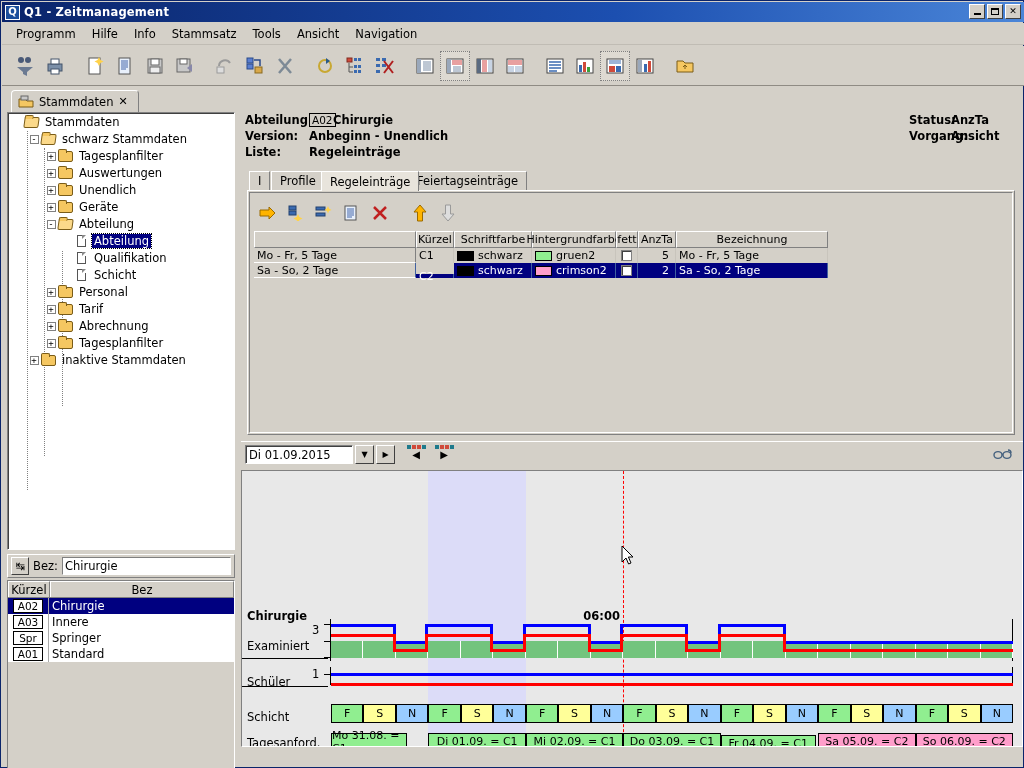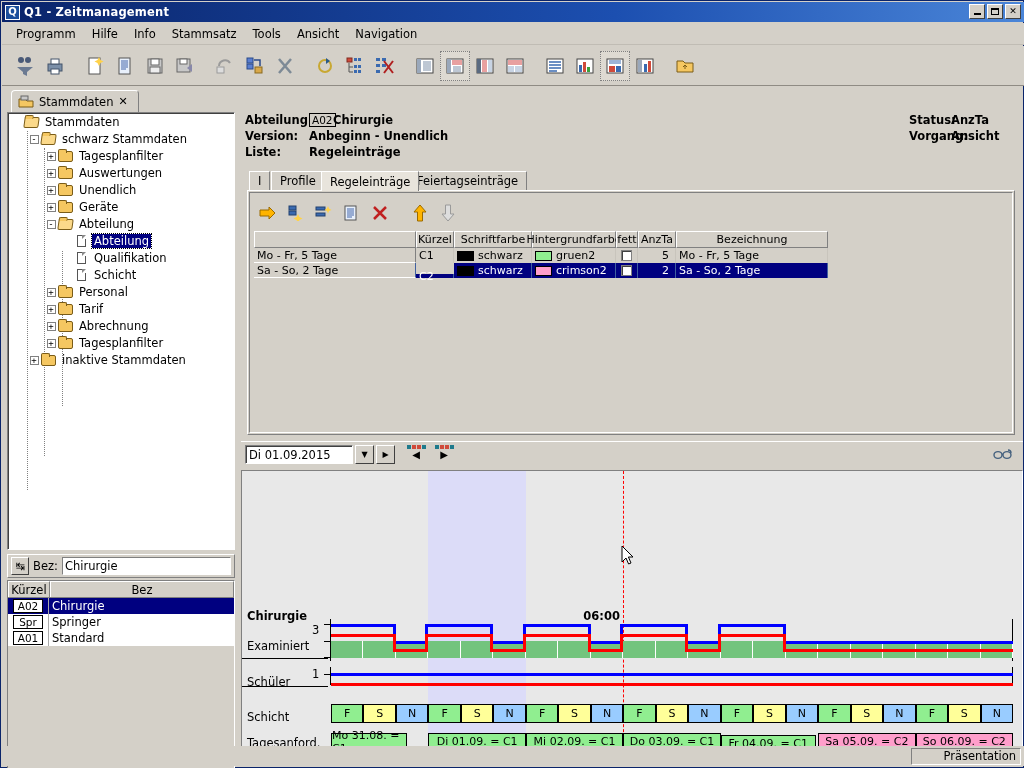--- a/index.html
+++ b/index.html
@@ -580,20 +580,26 @@
       <div class="ghead">
         <div style="width:42px;flex:0 0 42px;">Kürzel</div>
         <div style="flex:1;">Bez</div>
       </div>
       <div class="gbody" id="left-grid-rows">
           <div class="grow sel">
             <div class="gc-k">
               <span>A02</span>
             </div>
             <div class="gc-b">Chirurgie</div>
+          </div>
+          <div class="grow">
+            <div class="gc-k">
+              <span>A03</span>
+            </div>
+            <div class="gc-b">Innere</div>
           </div>
           <div class="grow">
             <div class="gc-k">
               <span>Spr</span>
             </div>
             <div class="gc-b">Springer</div>
           </div>
           <div class="grow">
             <div class="gc-k">
               <span>A01</span>
@@ -901,16 +907,13 @@
       <div id="axis-labels"></div>
 
       <div class="cursor" style="left: 379.286px; top: 75px;">
         <svg width="14" height="21" viewBox="0 0 14 21">
             <path d="M1 0v16l4-4 2.6 6 2.4-1-2.6-6H12z" fill="#fff" stroke="#000"></path>
           </svg>
       </div>
     </div>
   </div>
 
-  <div id="statusbar">
-    <div class="cell" style="min-width:110px;justify-content:flex-end;">Präsentation</div>
-  </div>
 </div>
 
 </body></html>

